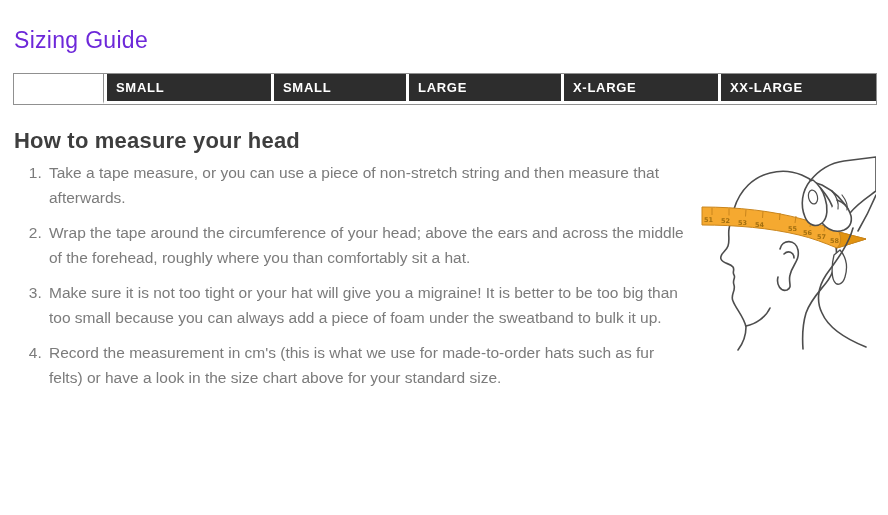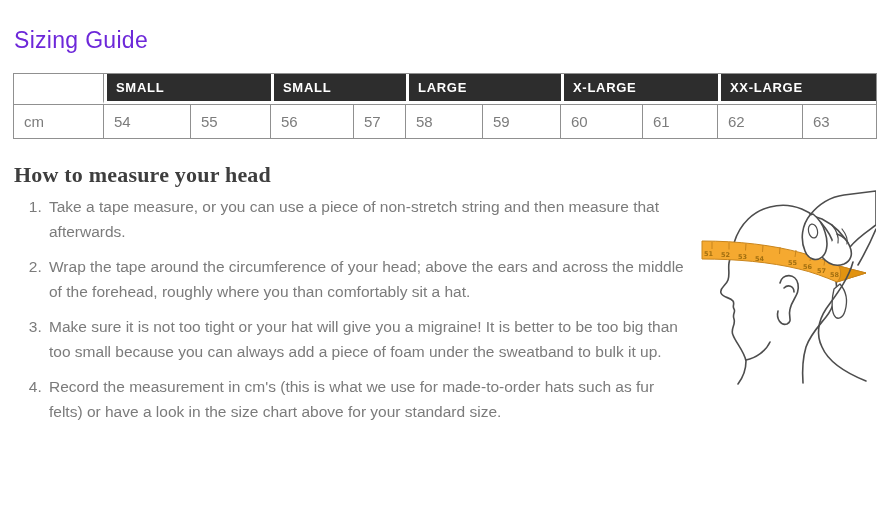--- a/index.html
+++ b/index.html
@@ -46,21 +46,20 @@
     font-size: 15px; color: #7c7c7c;
   }
   td:last-child { border-right: none; }
   td.row-label { border-right: 1px solid #909090; }
 
   
   h2.measure-title {
     font-size: 22px; font-weight: 700; color: #3e3e3e;
     letter-spacing: 0.2px;
     margin: 23px 0 0 1px;
-    font-family: Liberation Serif, serif;
   }
   .measure-wrap { margin-top: 0; }
   svg.head-figure {
     float: right;
     width: 178px; height: 200px;
     margin: -9px 0 4px 8px;
   }
   ol.instructions {
     margin: 6px 0 0 0;
     padding-left: 33px;
@@ -97,33 +96,20 @@
       <tr>
         <th class="corner"></th>
         <th class="size-head" colspan="2">SMALL</th>
         <th class="size-head" colspan="2">SMALL</th>
         <th class="size-head" colspan="2">LARGE</th>
         <th class="size-head" colspan="2">X-LARGE</th>
         <th class="size-head" colspan="2">XX-LARGE</th>
       </tr>
     </thead>
     <tbody>
-      <tr>
-        <td class="row-label">cm</td>
-        <td class="size-cell">54</td>
-        <td class="size-cell">55</td>
-        <td class="size-cell">56</td>
-        <td class="size-cell">57</td>
-        <td class="size-cell">58</td>
-        <td class="size-cell">59</td>
-        <td class="size-cell">60</td>
-        <td class="size-cell">61</td>
-        <td class="size-cell">62</td>
-        <td class="size-cell">63</td>
-      </tr>
     </tbody>
   </table>
 
   <h2 class="measure-title">How to measure your head</h2>
 
   <div class="measure-wrap">
 
     <svg class="head-figure" viewBox="0 0 178 200" aria-hidden="true">
 
       <path class="fig-fill" d="M 40 199 C 46 191 48 183 48 176 C 46 166 38 158 35 150 C 32 144 38 140 36 134 C 34 129 38 127 36 124 C 34 121 37 119 35 116 C 32 112 25 113 23 108 C 21 103 28 101 30 95 C 32 89 30 84 31 78 C 32 72 34 66 36 58 C 42 38 56 26 72 22 C 94 16 116 26 128 44 C 133 51 136 58 137 66"></path>

